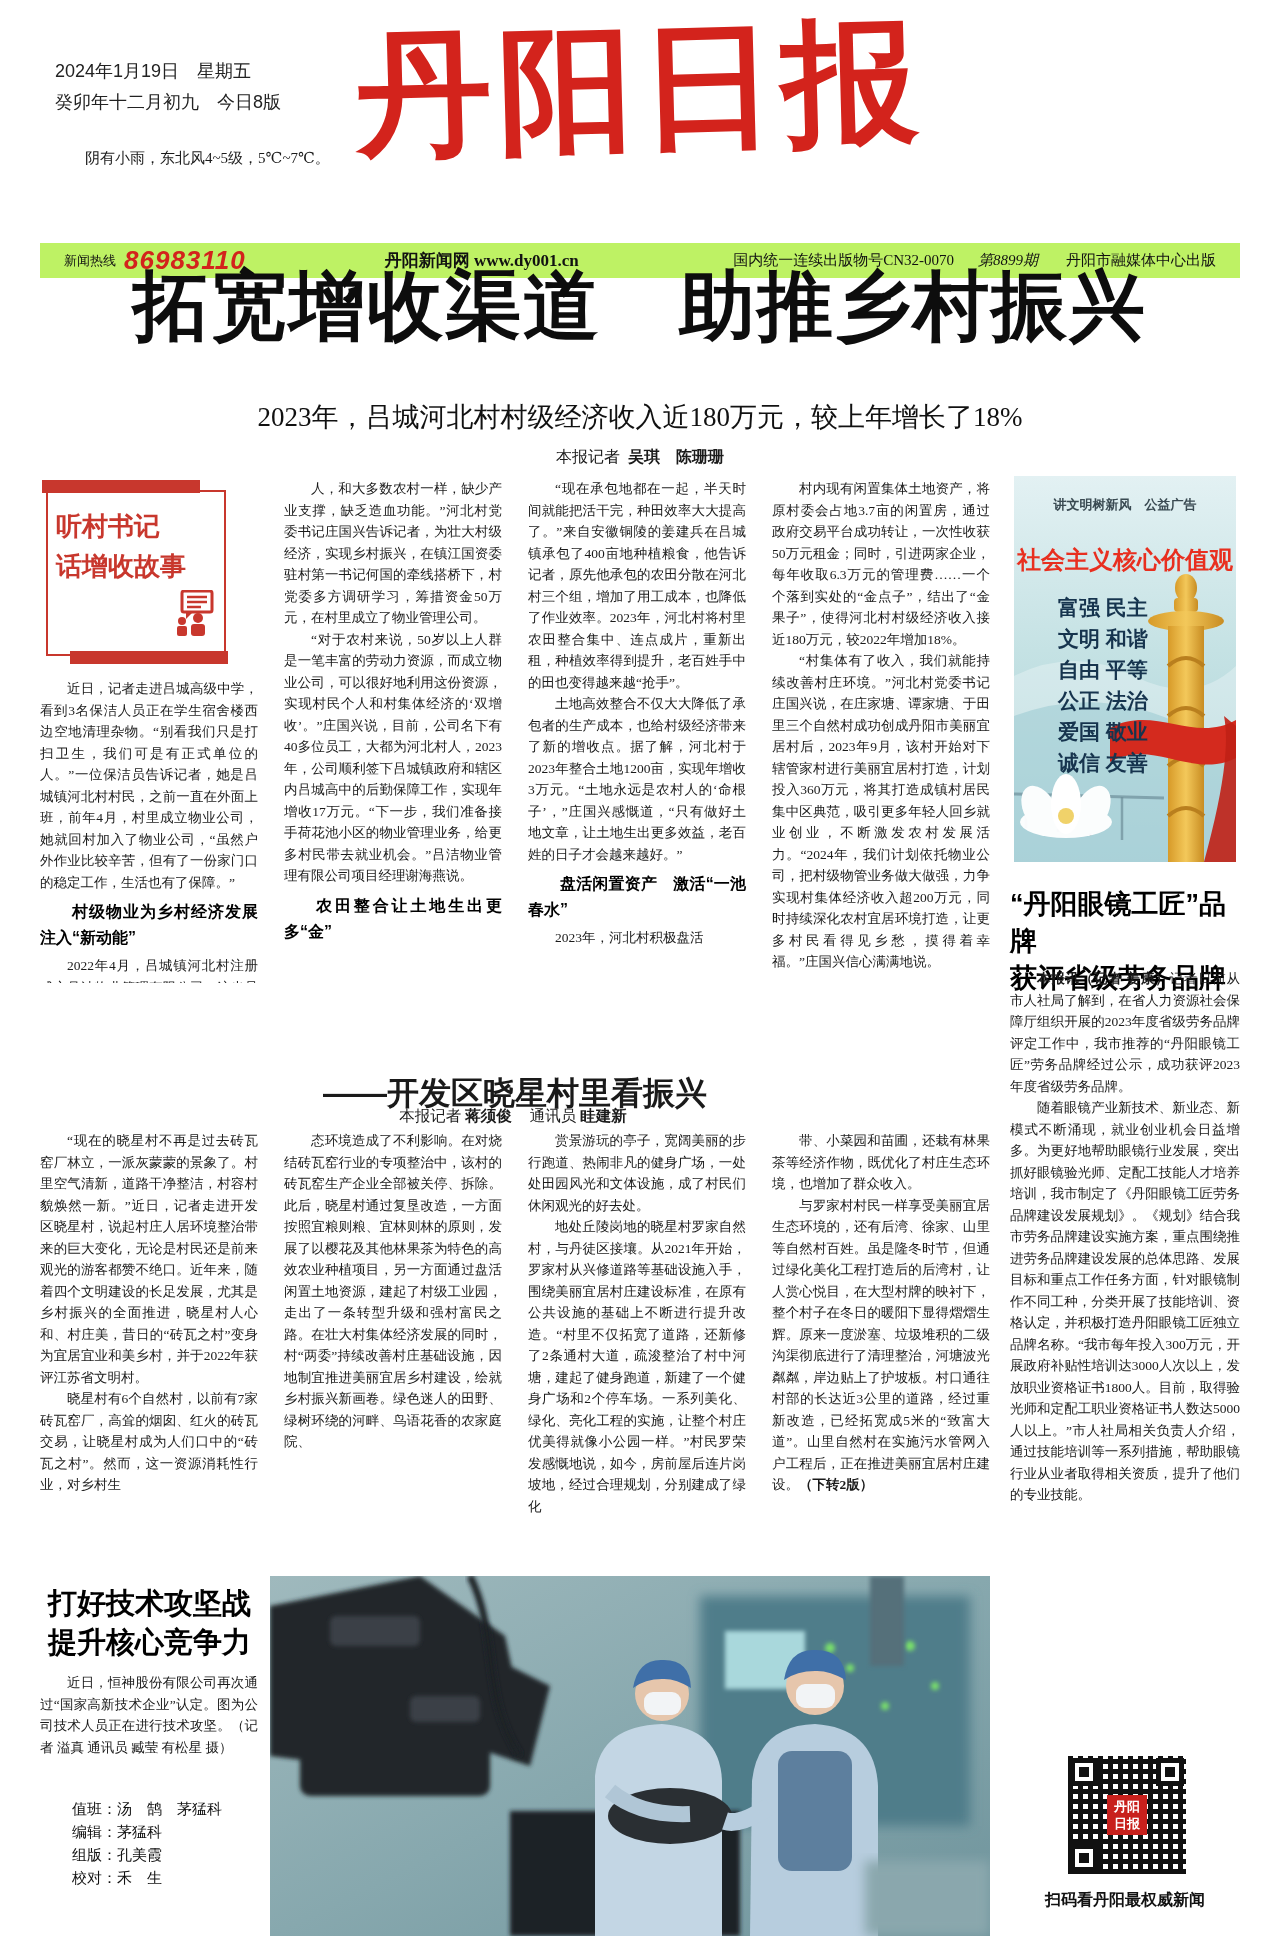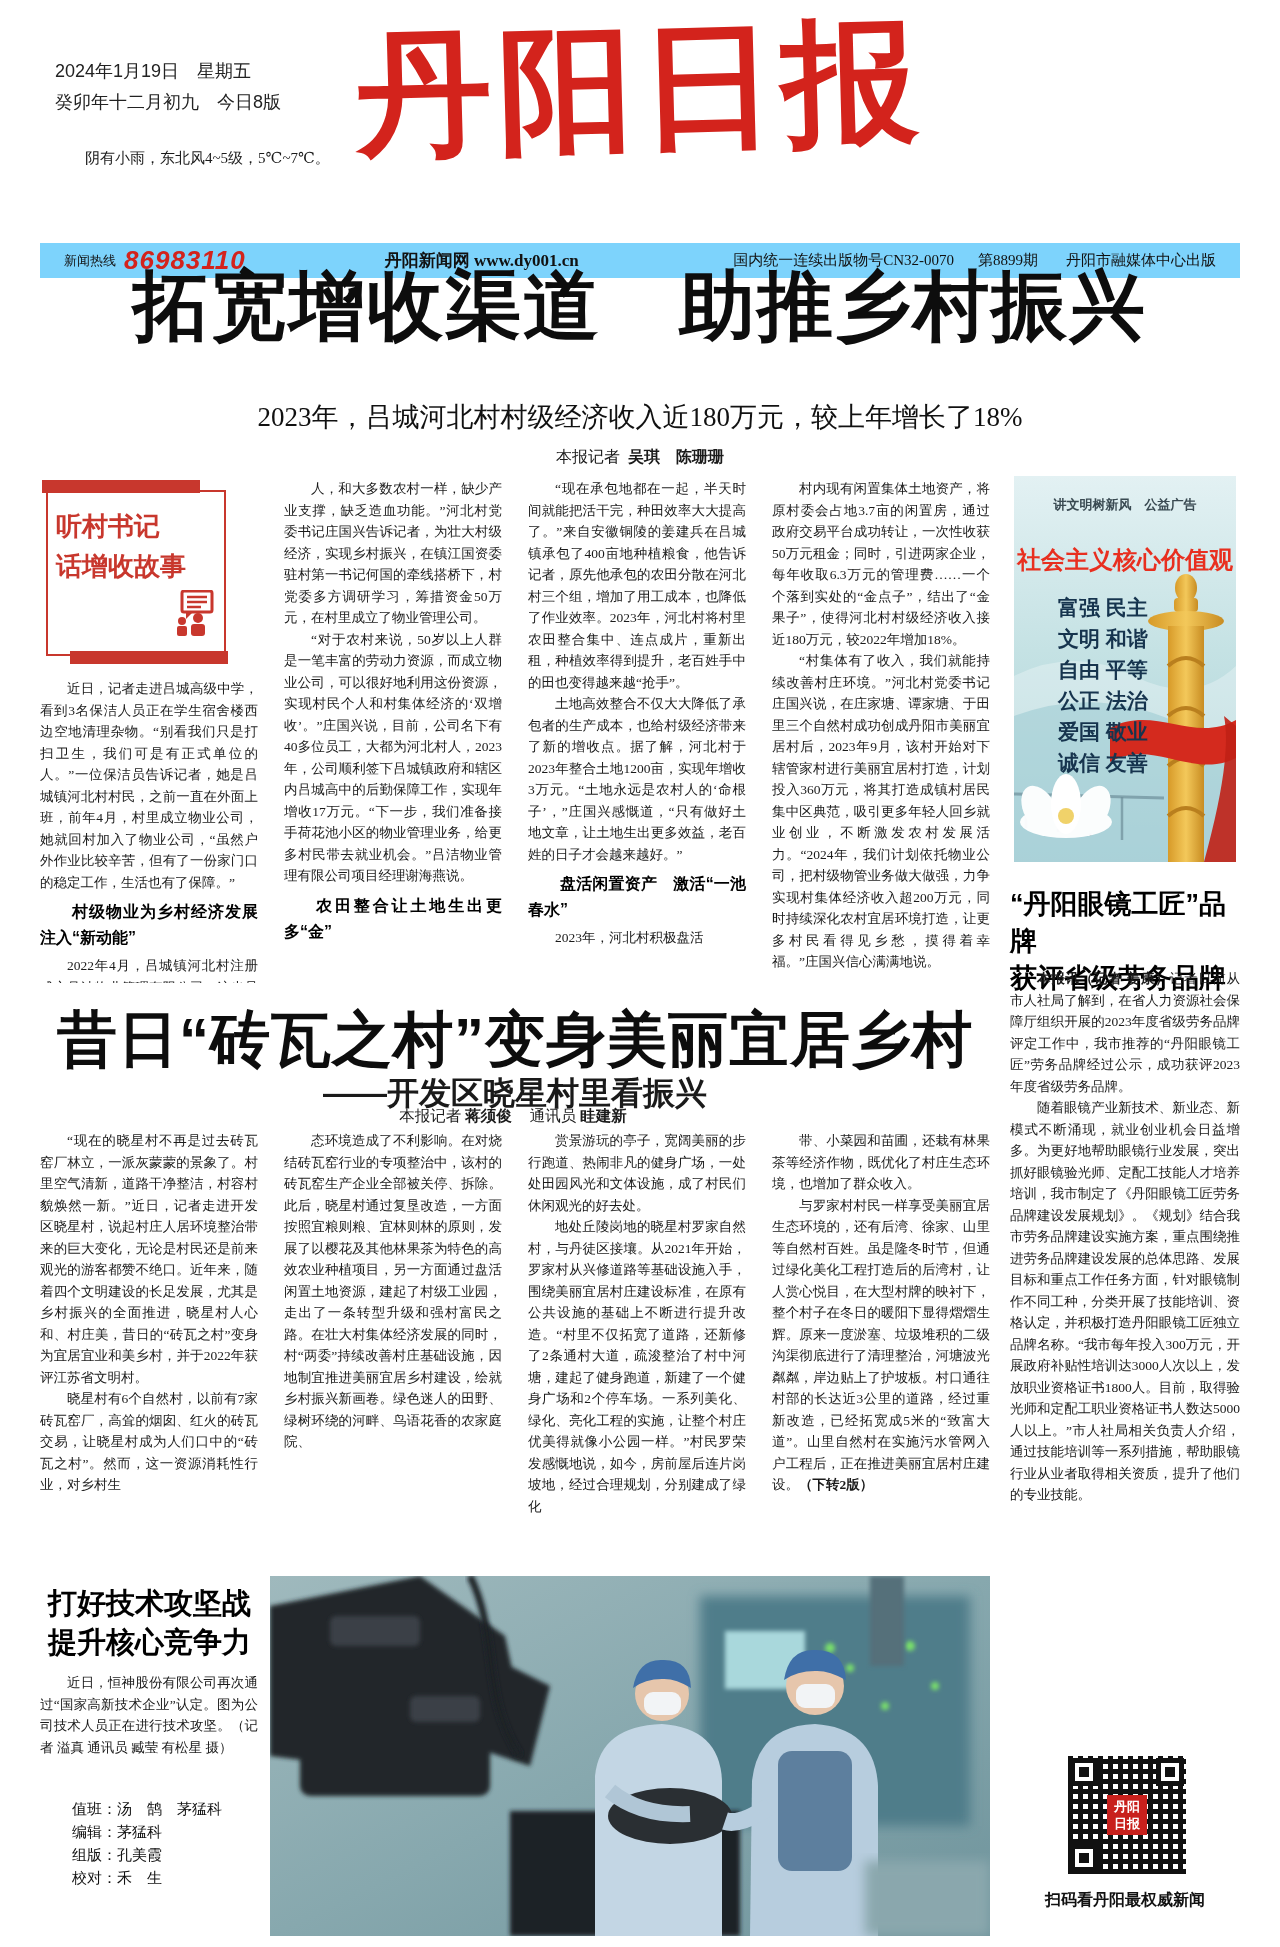--- a/index.html
+++ b/index.html
@@ -6,21 +6,21 @@
   .page{position:relative;width:1280px;height:1947px;margin:0 auto;background:#ffffff;overflow:hidden;
         font-family:"Liberation Serif","DejaVu Serif",serif;color:#1a1a1a;}
   .abs{position:absolute;}
   .sans{font-family:"Liberation Sans","DejaVu Sans",sans-serif;}
   
   .date-block{left:55px;top:56px;font-size:18px;line-height:31px;color:#222;}
   .weather{left:55px;top:146px;width:310px;font-size:15px;line-height:24px;text-indent:2em;}
   .masthead{left:330px;top:4px;width:620px;text-align:center;font-size:136px;line-height:1.25;
             font-weight:bold;color:#d3231c;letter-spacing:6px;transform:rotate(-1.5deg);
             font-family:"Liberation Serif","DejaVu Serif",serif;}
-  .gray-bar{left:40px;top:243px;width:1200px;height:35px;background:#7dd3fc;display:flex;
+  .gray-bar{left:40px;top:243px;width:1200px;height:35px;background:#bef264;display:flex;
             align-items:center;padding:0 24px;box-sizing:border-box;}
   .hotline-label{font-size:13px;color:#111;}
   .hotline-number{font-size:26px;font-weight:bold;font-style:italic;color:#d3231c;margin-left:8px;letter-spacing:1px;}
   .bar-site{font-size:17px;font-weight:bold;color:#111;}
   .bar-right{font-size:15px;color:#111;}
   .sp1{flex:0.9;} .sp2{flex:1;}
   
   .a1-headline{left:0;top:256px;width:1280px;text-align:center;font-size:76px;font-weight:bold;
                letter-spacing:2px;color:#0d0d0d;}
   .a1-sub{left:0;top:399px;width:1280px;text-align:center;font-size:27px;color:#111;}
@@ -87,21 +87,21 @@
   <div class="abs weather">阴有小雨，东北风4~5级，5℃~7℃。</div>
   <div class="abs masthead">丹阳日报</div>
 
   <div class="abs gray-bar">
     <span class="hotline-label sans">新闻热线</span>
     <span class="hotline-number sans">86983110</span>
     <span class="sp1"></span>
     <span class="bar-site">丹阳新闻网 www.dy001.cn</span>
     <span class="sp2"></span>
     <span class="bar-right">国内统一连续出版物号CN32-0070</span>
-    <span class="bar-right" style="margin-left:24px;">第8899期</span>
+    <span class="bar-right" style="margin-left:24px;font-style:italic;">第8899期</span>
     <span class="bar-right" style="margin-left:28px;">丹阳市融媒体中心出版</span>
   </div>
 
   <div class="abs a1-headline sans">拓宽增收渠道　助推乡村振兴</div>
   <div class="abs a1-sub">2023年，吕城河北村村级经济收入近180万元，较上年增长了18%</div>
   <div class="abs a1-byline">
     <span>本报记者</span><b>吴琪　陈珊珊</b>
   </div>
 
   <div class="abs colw bt" style="left:40px;top:478px;height:505px;">
@@ -143,21 +143,20 @@
     <p>土地高效整合不仅大大降低了承包者的生产成本，也给村级经济带来了新的增收点。据了解，河北村于2023年整合土地1200亩，实现年增收3万元。“土地永远是农村人的‘命根子’，”庄国兴感慨道，“只有做好土地文章，让土地生出更多效益，老百姓的日子才会越来越好。”</p>
     <div class="subhead">盘活闲置资产　激活“一池春水”</div>
     <p>2023年，河北村积极盘活</p>
   </div>
 
   <div class="abs colw bt" style="left:772px;top:478px;height:505px;">
     <p>村内现有闲置集体土地资产，将原村委会占地3.7亩的闲置房，通过政府交易平台成功转让，一次性收获50万元租金；同时，引进两家企业，每年收取6.3万元的管理费……一个个落到实处的“金点子”，结出了“金果子”，使得河北村村级经济收入接近180万元，较2022年增加18%。</p>
     <p>“村集体有了收入，我们就能持续改善村庄环境。”河北村党委书记庄国兴说，在庄家塘、谭家塘、于田里三个自然村成功创成丹阳市美丽宜居村后，2023年9月，该村开始对下辖管家村进行美丽宜居村打造，计划投入360万元，将其打造成镇村居民集中区典范，吸引更多年轻人回乡就业创业，不断激发农村发展活力。“2024年，我们计划依托物业公司，把村级物管业务做大做强，力争实现村集体经济收入超200万元，同时持续深化农村宜居环境打造，让更多村民看得见乡愁，摸得着幸福。”庄国兴信心满满地说。</p>
   </div>
 
-  <div class="abs a2-headline sans">昔日“砖瓦之村”变身美丽宜居乡村</div>
   <div class="abs a2-dek sans">——开发区晓星村里看振兴</div>
   <div class="abs a2-byline">
     <span>本报记者</span><b>蒋须俊</b><span class="lbl">通讯员</span><b>眭建新</b>
   </div>
 
   <div class="abs colw bt" style="left:40px;top:1130px;height:436px;">
     <p>“现在的晓星村不再是过去砖瓦窑厂林立，一派灰蒙蒙的景象了。村里空气清新，道路干净整洁，村容村貌焕然一新。”近日，记者走进开发区晓星村，说起村庄人居环境整治带来的巨大变化，无论是村民还是前来观光的游客都赞不绝口。近年来，随着四个文明建设的长足发展，尤其是乡村振兴的全面推进，晓星村人心和、村庄美，昔日的“砖瓦之村”变身为宜居宜业和美乡村，并于2022年获评江苏省文明村。</p>
     <p>晓星村有6个自然村，以前有7家砖瓦窑厂，高耸的烟囱、红火的砖瓦交易，让晓星村成为人们口中的“砖瓦之村”。然而，这一资源消耗性行业，对乡村生</p>
   </div>
   <div class="abs colw bt" style="left:284px;top:1130px;height:436px;">

